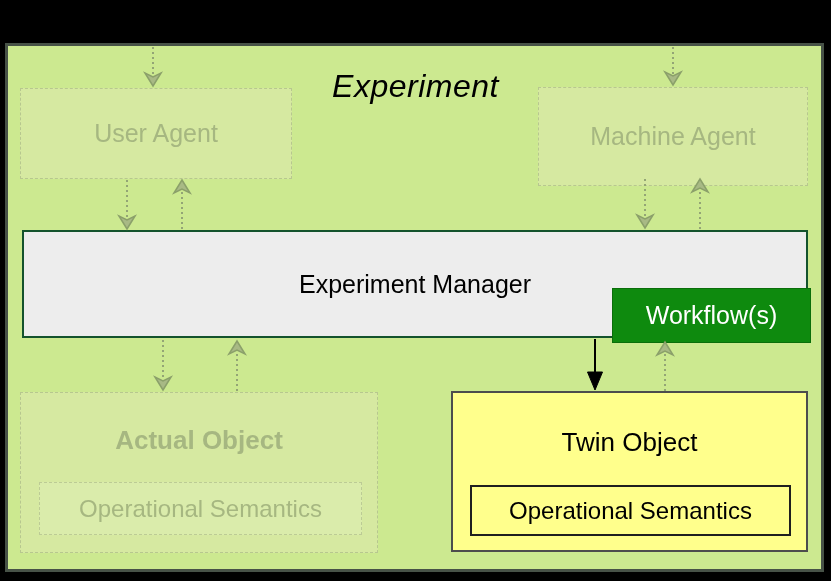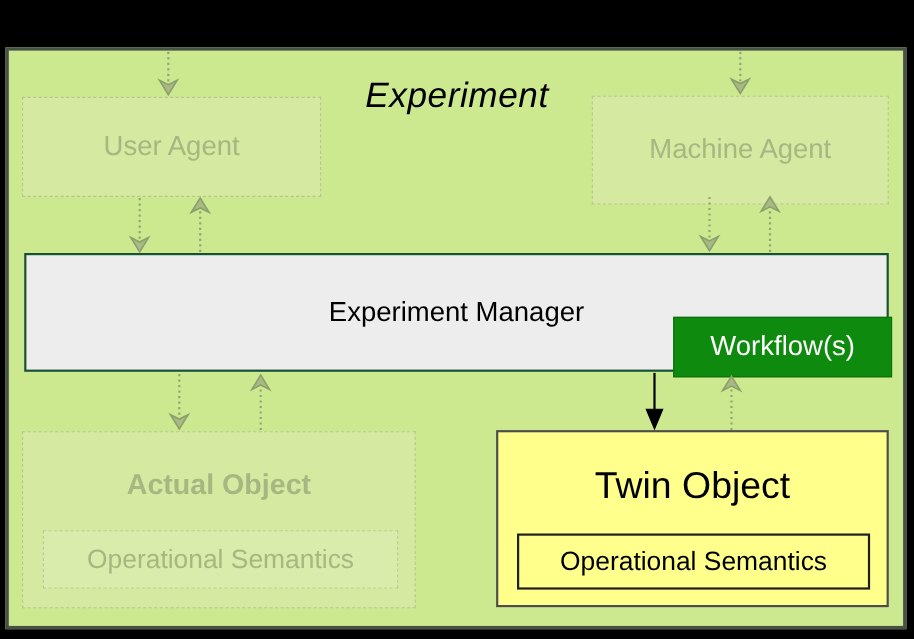--- a/index.html
+++ b/index.html
@@ -113,21 +113,21 @@
     left: 451px; top: 391px; width: 357px; height: 161px;
     background: #ffff8c;
     border: 2px solid #4d4d4d;
     display: block;
     color: #000;
   }
   #twin-object .node-title {
     position: absolute;
     left: 0; top: 24px; width: 100%;
     line-height: 50px;
-    font-size: 34px;
+    font-size: 26px;
     text-align: center;
   }
   #twin-os {
     position: absolute;
     left: 17px; top: 92px; width: 321px; height: 51px;
     box-sizing: border-box;
     background: #ffff8c;
     border: 2px solid #1f1f1f;
     display: flex; align-items: center; justify-content: center;
     font-size: 24px;

